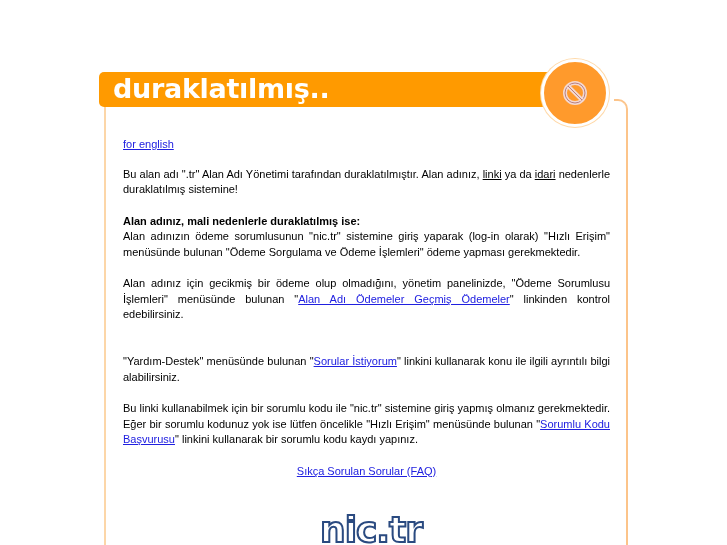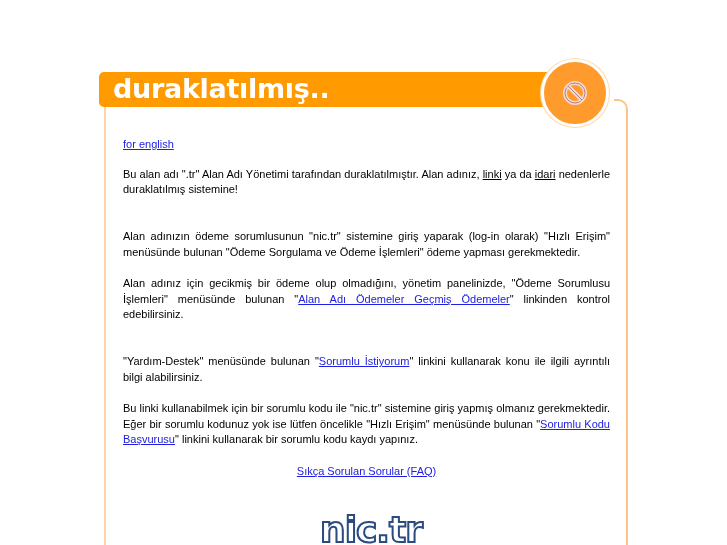--- a/index.html
+++ b/index.html
@@ -45,25 +45,25 @@
 <div class="frame-curve"></div>
 <div class="frame-right"></div>
 
 <div class="content">
   <div class="lang">
     <a href="#">for english</a>
   </div>
 
   <p><span>Bu alan adı ".tr" Alan Adı Yönetimi tarafından duraklatılmıştır. Alan adınız, </span><span class="plain-u">linki</span><span> ya da </span><span class="plain-u">idari</span><span> nedenlerle duraklatılmış sistemine!</span></p>
 
-  <p><br><span>Alan adınızın ödeme sorumlusunun "nic.tr" sistemine giriş yaparak (log-in olarak) "Hızlı Erişim" menüsünde bulunan "Ödeme Sorgulama ve Ödeme İşlemleri" ödeme yapması gerekmektedir.</span></p>
+  <p><b>Alan adınız, mali nedenlerle duraklatılmış ise:</b><br><span>Alan adınızın ödeme sorumlusunun "nic.tr" sistemine giriş yaparak (log-in olarak) "Hızlı Erişim" menüsünde bulunan "Ödeme Sorgulama ve Ödeme İşlemleri" ödeme yapması gerekmektedir.</span></p>
 
   <p><span>Alan adınız için gecikmiş bir ödeme olup olmadığını, yönetim panelinizde, "Ödeme Sorumlusu İşlemleri" menüsünde bulunan "</span><a href="#">Alan Adı Ödemeler Geçmiş Ödemeler</a><span>" linkinden kontrol edebilirsiniz.</span></p>
 
-  <p><br><span>"Yardım-Destek" menüsünde bulunan "</span><a href="#">Sorumlu İstiyorum</a><span>" linkini kullanarak konu ile ilgili ayrıntılı bilgi alabilirsiniz.</span></p>
+  <p><br><span>"Yardım-Destek" menüsünde bulunan "</span><a href="#">Sorular İstiyorum</a><span>" linkini kullanarak konu ile ilgili ayrıntılı bilgi alabilirsiniz.</span></p>
 
   <p><span>Bu linki kullanabilmek için bir sorumlu kodu ile "nic.tr" sistemine giriş yapmış olmanız gerekmektedir. Eğer bir sorumlu kodunuz yok ise lütfen öncelikle "Hızlı Erişim" menüsünde bulunan "</span><a href="#">Sorumlu Kodu Başvurusu</a><span>" linkini kullanarak bir sorumlu kodu kaydı yapınız.</span></p>
 
   <div class="faq">
     <a href="#">Sıkça Sorulan Sorular (FAQ)</a>
   </div>
 </div>
 
 <div class="logo">nic.tr</div>
 

